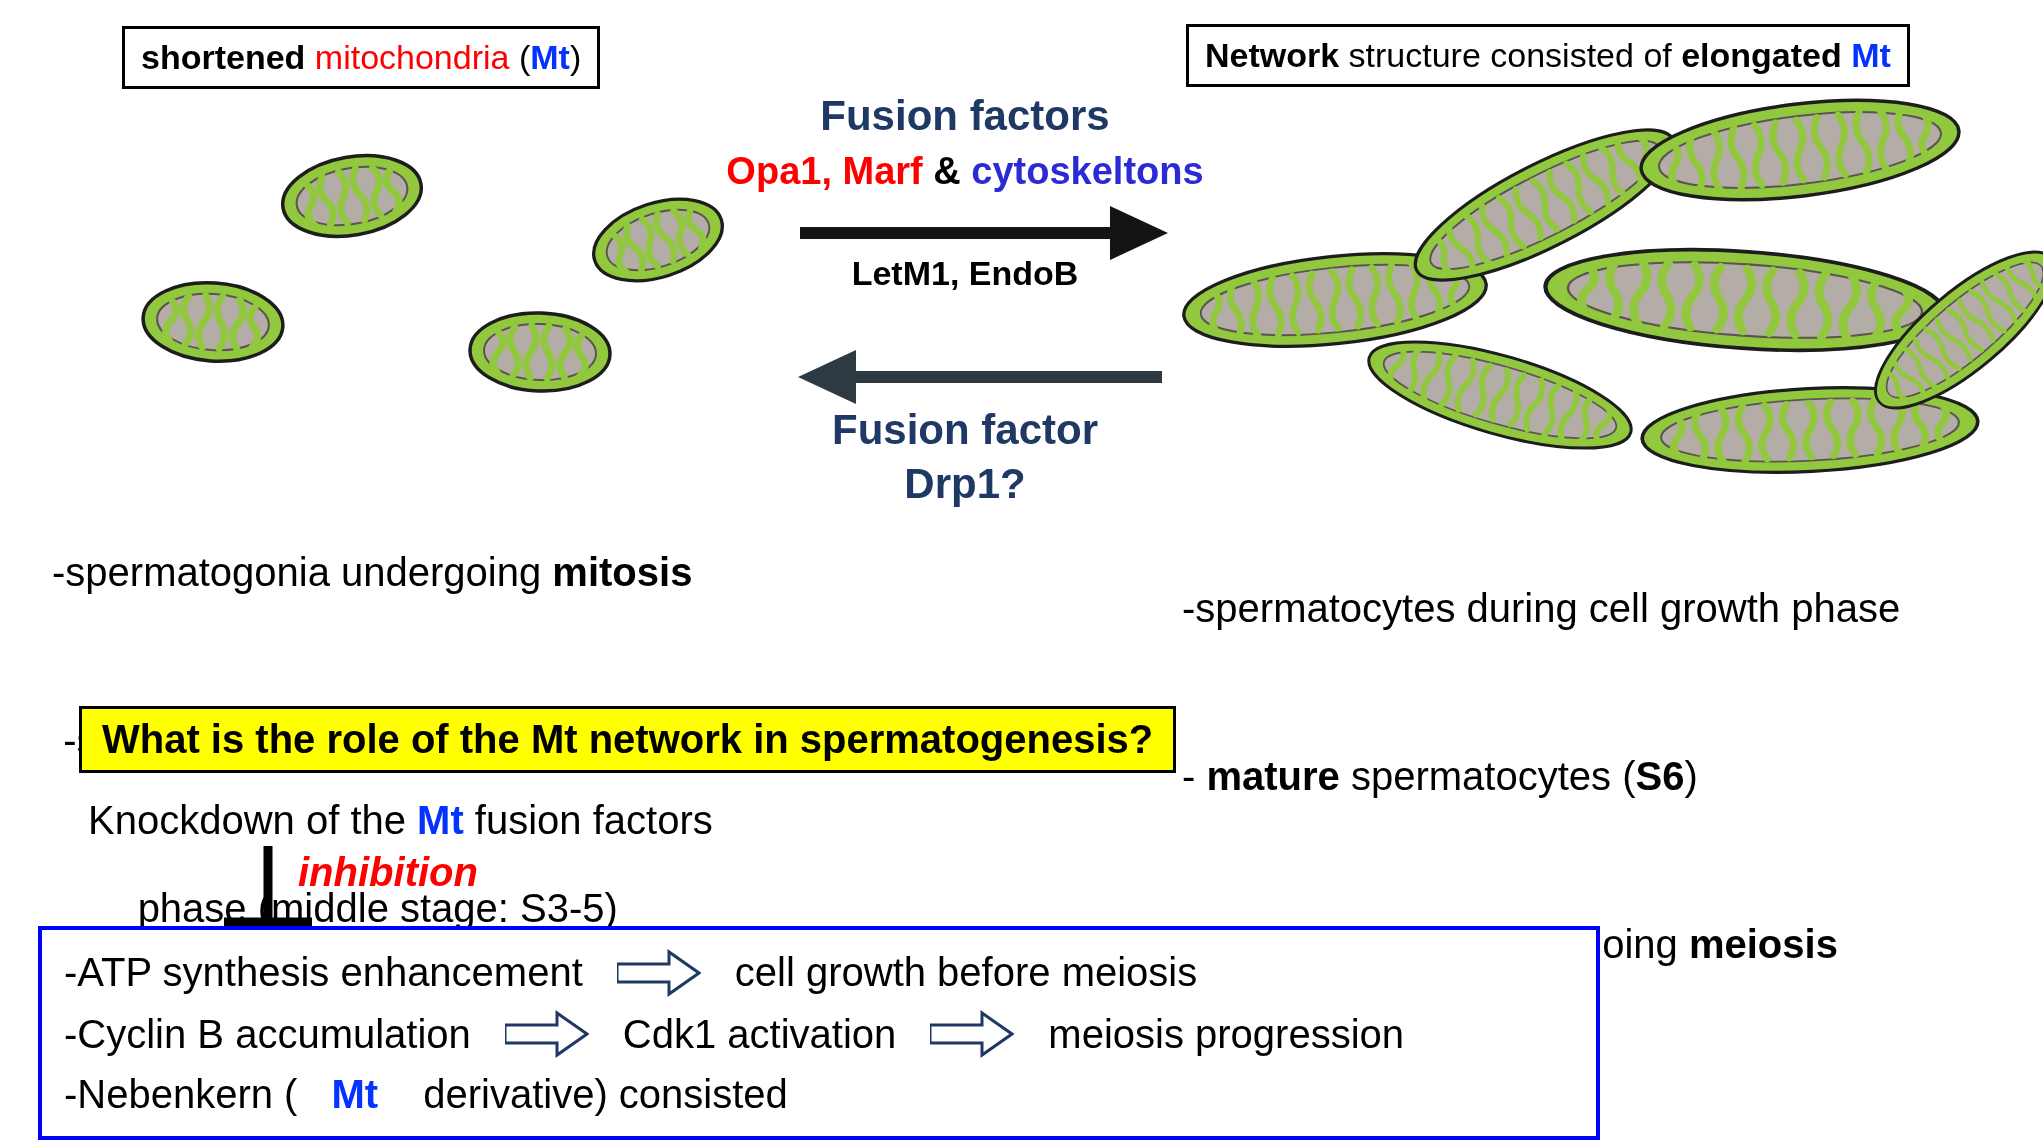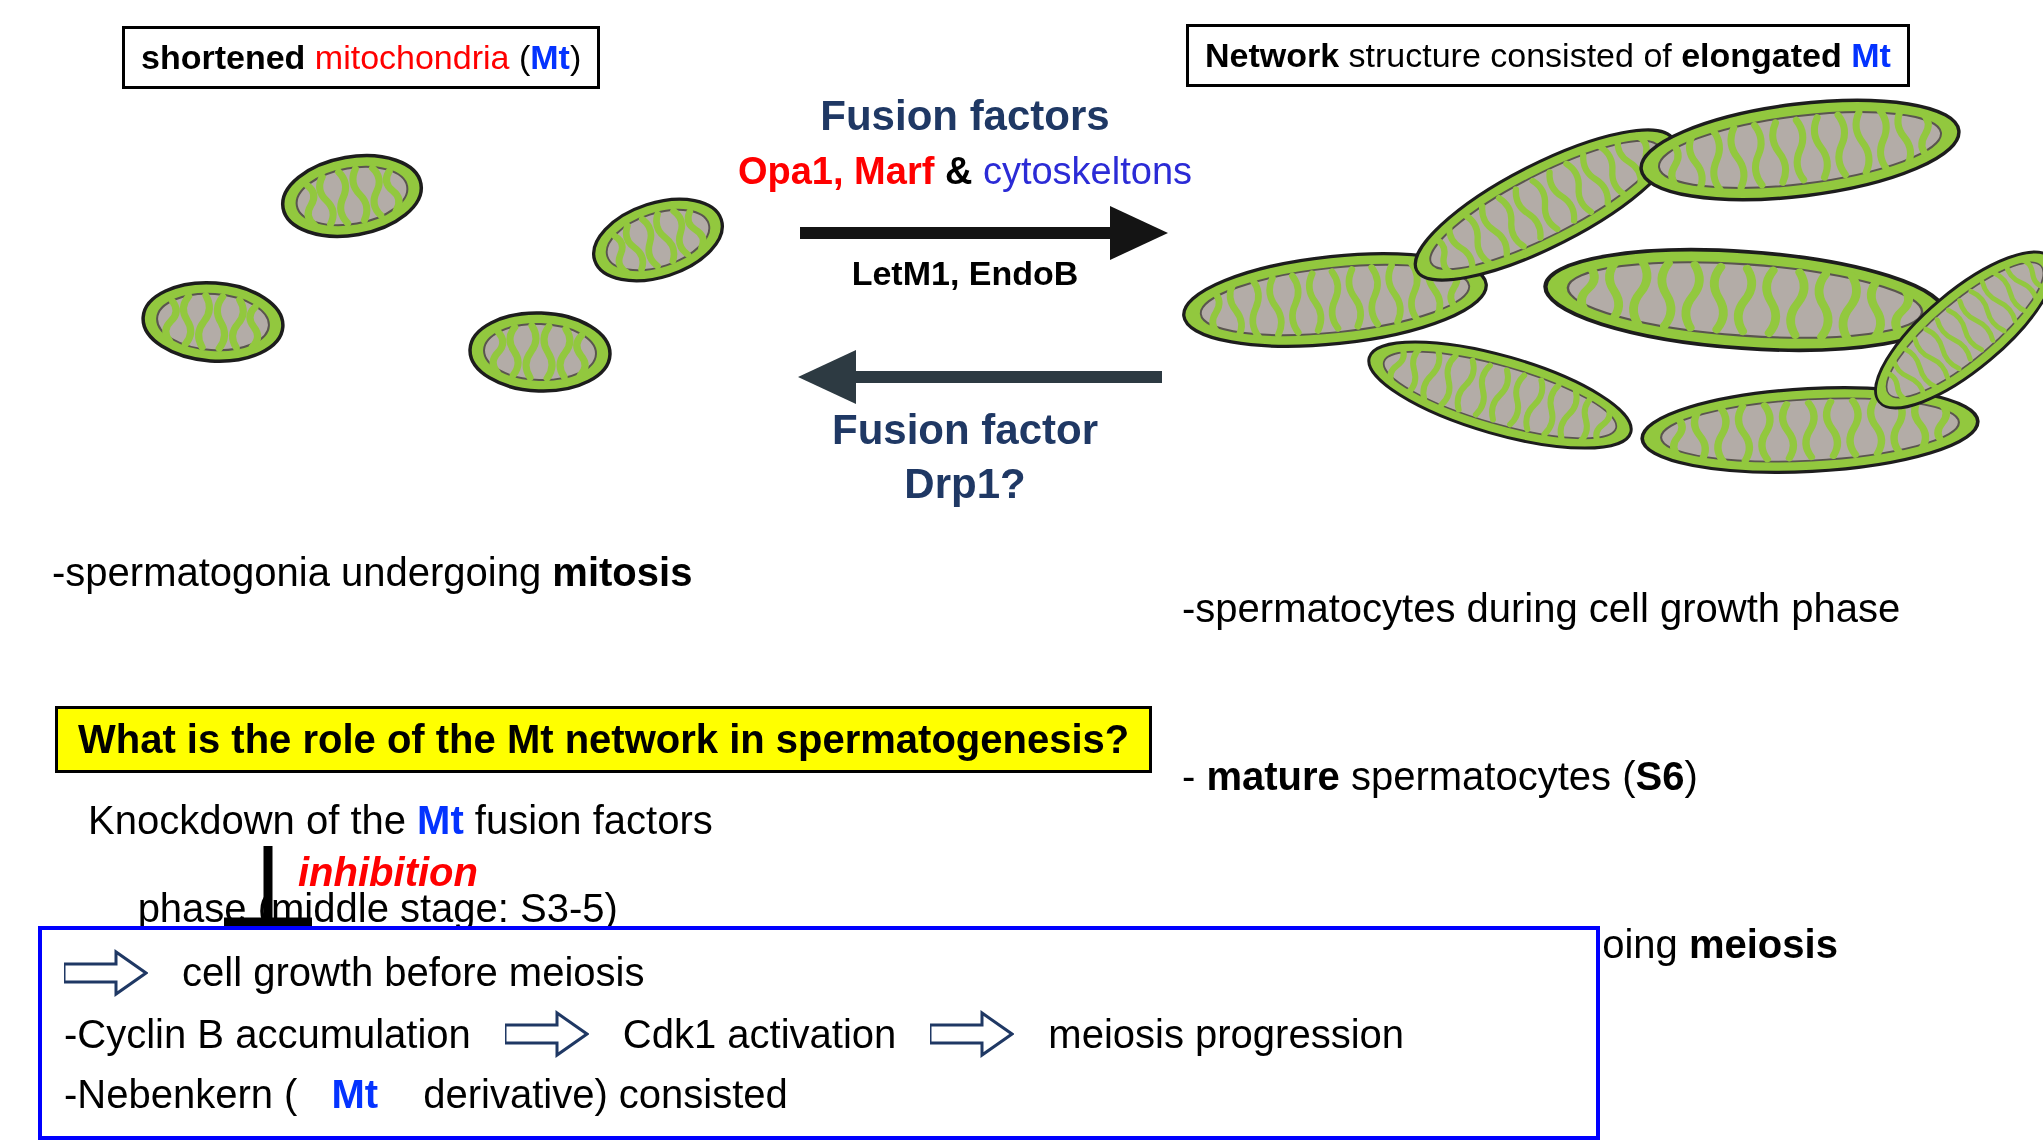--- a/index.html
+++ b/index.html
@@ -13,21 +13,21 @@
     background: #fff;
     overflow: hidden;
   }
   .abs { position: absolute; }
   .rich { white-space: pre-wrap; }
 
   .b { font-weight: bold; }
   .red-b { color: var(--red, #f00); font-weight: bold; }
   .red-reg { color: var(--red, #f00); }
   .blue-b { color: var(--mt_blue, #0433FF); font-weight: bold; }
-  .cyto-b { color: var(--cyto_blue, #2B2BD6); font-weight: normal; }
+  .cyto-b { color: var(--cyto_blue, #2B2BD6); font-weight: bold; }
 
   .label-box {
     border: 3px solid #000;
     background: #fff;
     padding: 8px 16px;
     font-size: 34px;
     line-height: 1.2;
     width: max-content;
   }
 
@@ -42,20 +42,21 @@
 
   .notes { font-size: 40px; line-height: 1.40; }
 
   .banner {
     background: var(--yellow, #FFFF00);
     border: 3px solid #000;
     padding: 8px 20px;
     font-size: 40px;
     font-weight: bold;
     width: max-content;
+    margin-left: 24px;
   }
 
   .knockdown-line { font-size: 40px; }
   .inhibition-label { font-size: 40px; font-weight: bold; color: var(--red, #f00); font-style: italic; }
 
   .results-box {
     border: 4px solid var(--box_border_blue, #0000FF);
     background: #fff;
     padding: 12px 22px;
     font-size: 40px;
@@ -166,20 +167,21 @@
 
   <div class="abs banner" style="left:55px; top:706px;">What is the role of the Mt network in spermatogenesis?</div>
 
   <div class="abs knockdown-line rich" style="left:88px; top:798px;"><span>Knockdown of the </span><span class="blue-b">Mt</span><span> fusion factors</span></div>
 
   <div class="abs inhibition-label" style="left:298px; top:850px;">inhibition</div>
 
   <div class="abs results-box" style="left:38px; top:926px; width:1562px; height:214px;">
 
     <div class="results-row">
+      <span class="rich">-ATP synthesis enhancement</span>
       <svg class="flow-arrow" width="84" height="48" viewBox="0 0 84 48">
         <polygon points="0,15 52,15 52,3 82,24 52,45 52,33 0,33" fill="#fff" stroke="#1F3864" stroke-width="3"></polygon>
       </svg>
       <span class="rich">cell growth before meiosis</span>
     </div>
 
     <div class="results-row">
       <span class="rich">-Cyclin B accumulation</span>
       <svg class="flow-arrow" width="84" height="48" viewBox="0 0 84 48">
         <polygon points="0,15 52,15 52,3 82,24 52,45 52,33 0,33" fill="#fff" stroke="#1F3864" stroke-width="3"></polygon>

